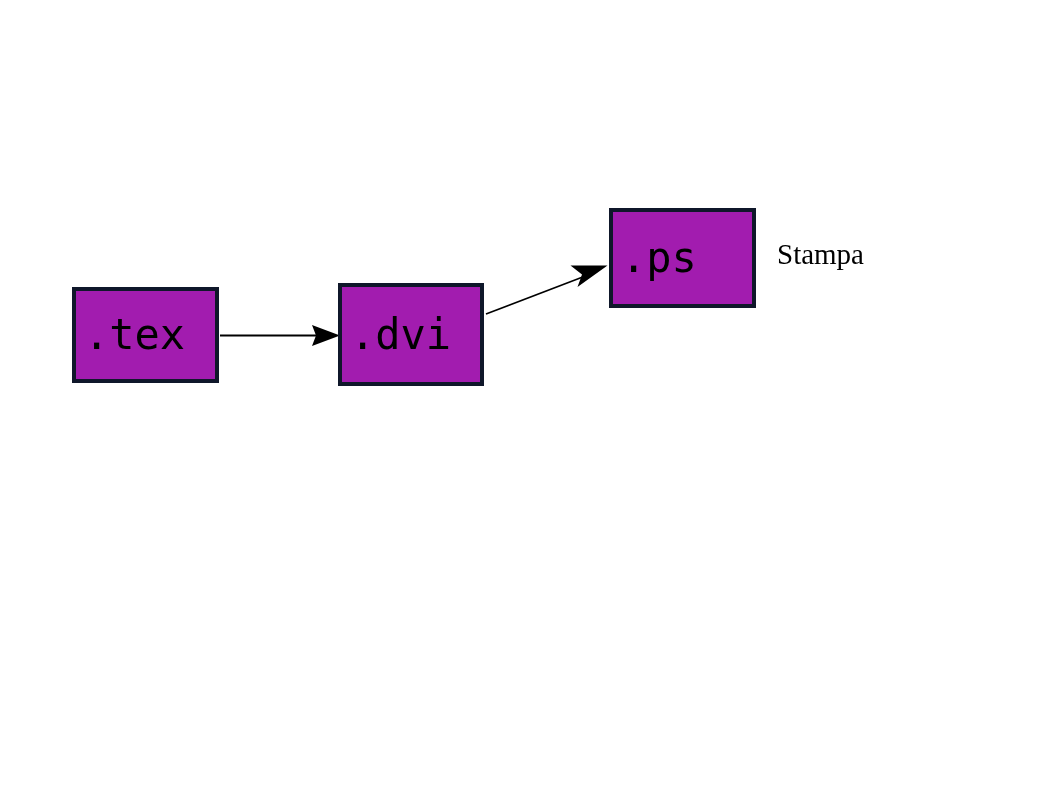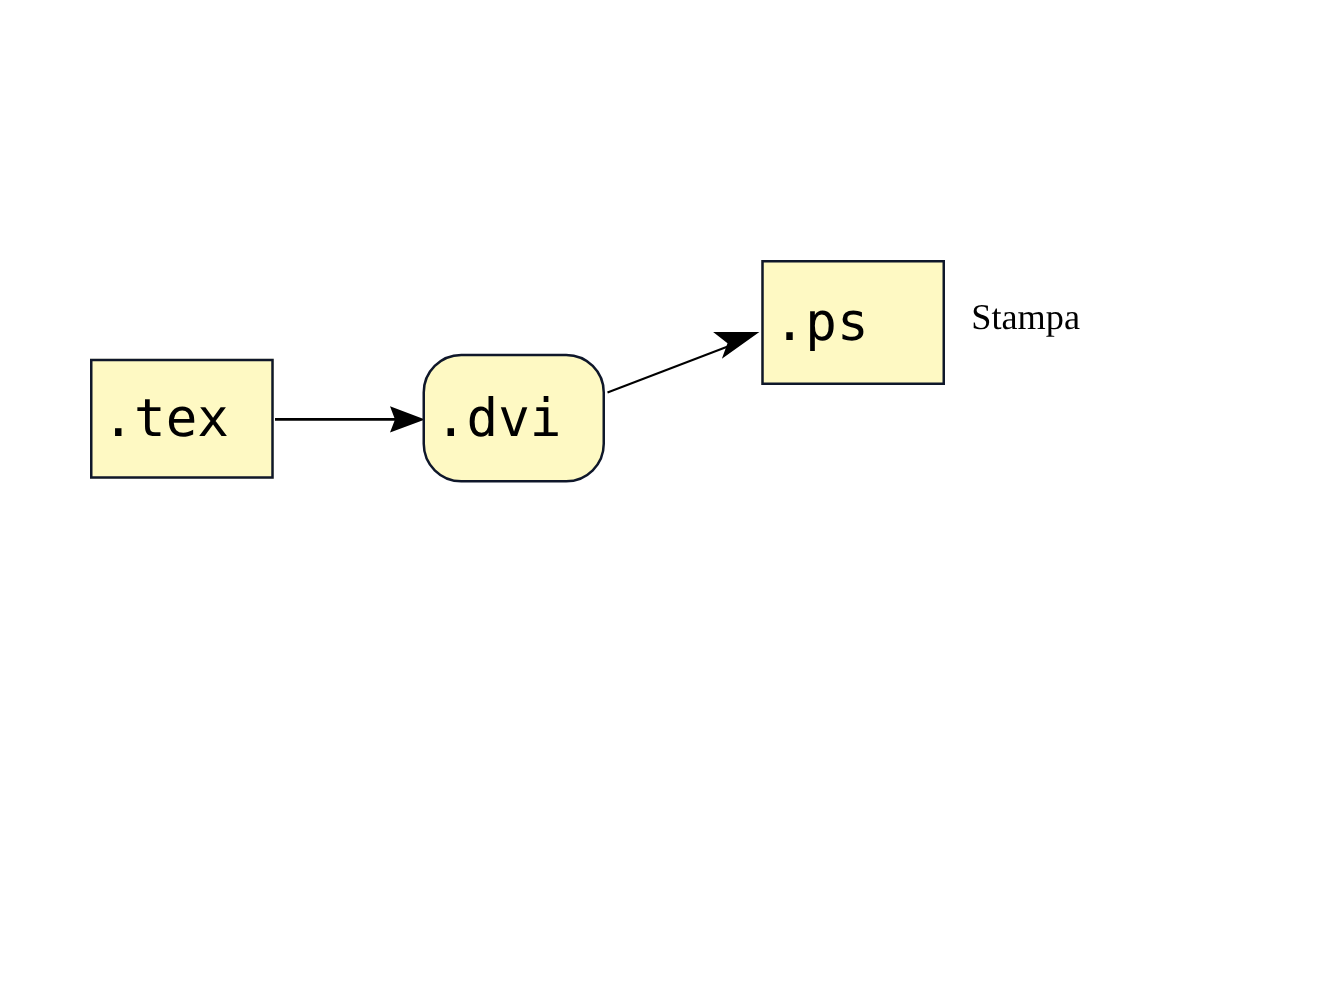--- a/index.html
+++ b/index.html
@@ -14,22 +14,22 @@
   #canvas {
     position: relative;
     width: 1058px;
     height: 794px;
     background: #ffffff;
     overflow: hidden;
   }
   .node-box {
     position: absolute;
     box-sizing: border-box;
-    background: #fef9c3;
-    border: 2px solid #0f172a;
+    background: #a21caf;
+    border: 4px solid #0f172a;
     display: flex;
     align-items: center;
     justify-content: flex-start;
   }
   .node-label {
     font-family: "DejaVu Sans Mono", "Liberation Mono", monospace;
     font-size: 42px;
     line-height: 1;
     color: #000000;
     padding-left: 8px;
@@ -47,21 +47,21 @@
   #edge-layer {
     position: absolute;
     left: 0;
     top: 0;
     width: 1058px;
     height: 794px;
     pointer-events: none;
   }
   
   #node-tex { left: 72px;  top: 287px; width: 147px; height: 96px; }
-  #node-dvi { left: 338px; top: 283px; width: 146px; height: 103px; border-radius: 31px; }
+  #node-dvi { left: 338px; top: 283px; width: 146px; height: 103px; }
   #node-ps  { left: 609px; top: 208px; width: 147px; height: 100px; }
   #label-stampa { left: 777px; top: 240px; }
 </style>
 </head>
 <body>
 
 <div id="canvas">
 
   <svg id="edge-layer" viewBox="0 0 1058 794" xmlns="http://www.w3.org/2000/svg">
 

